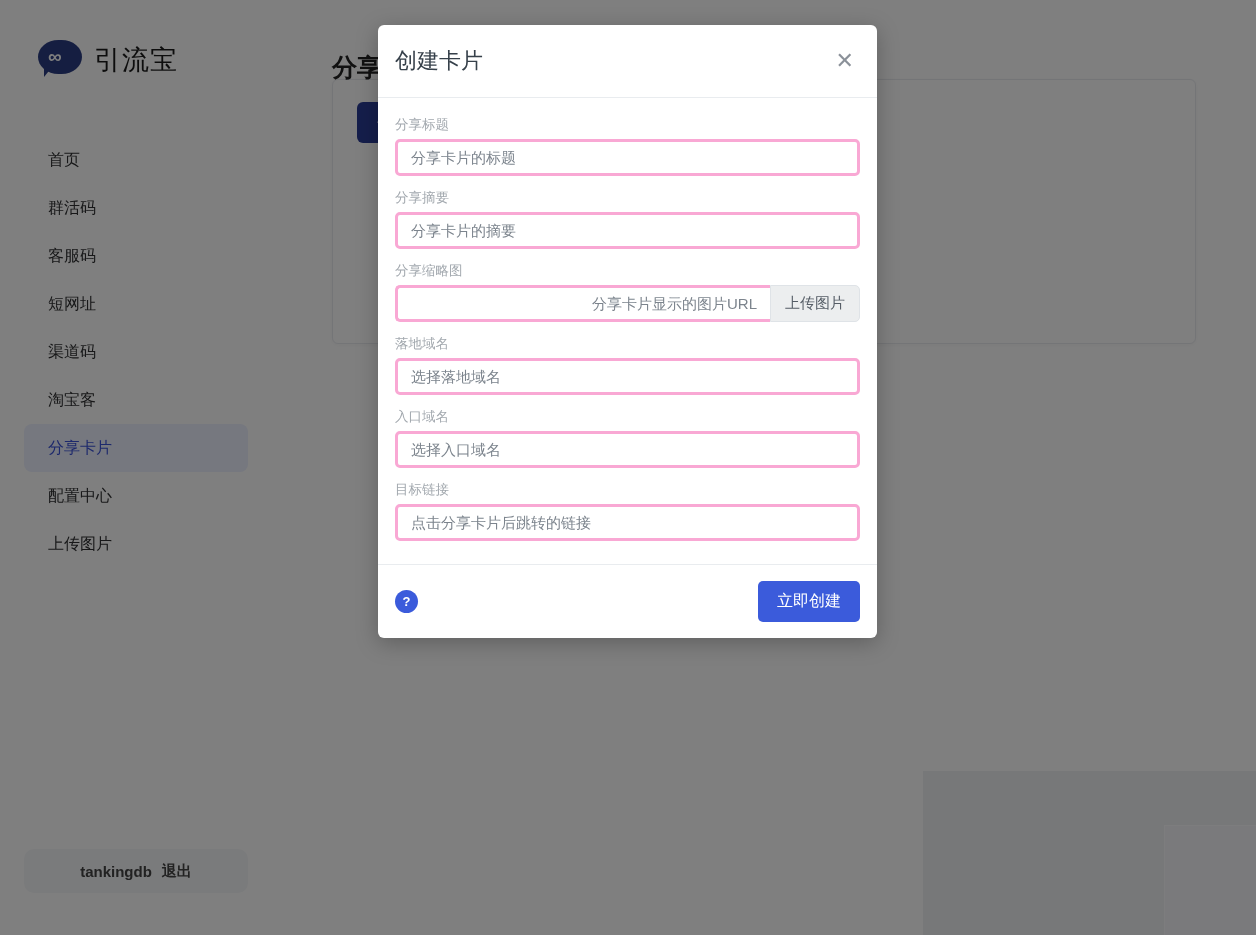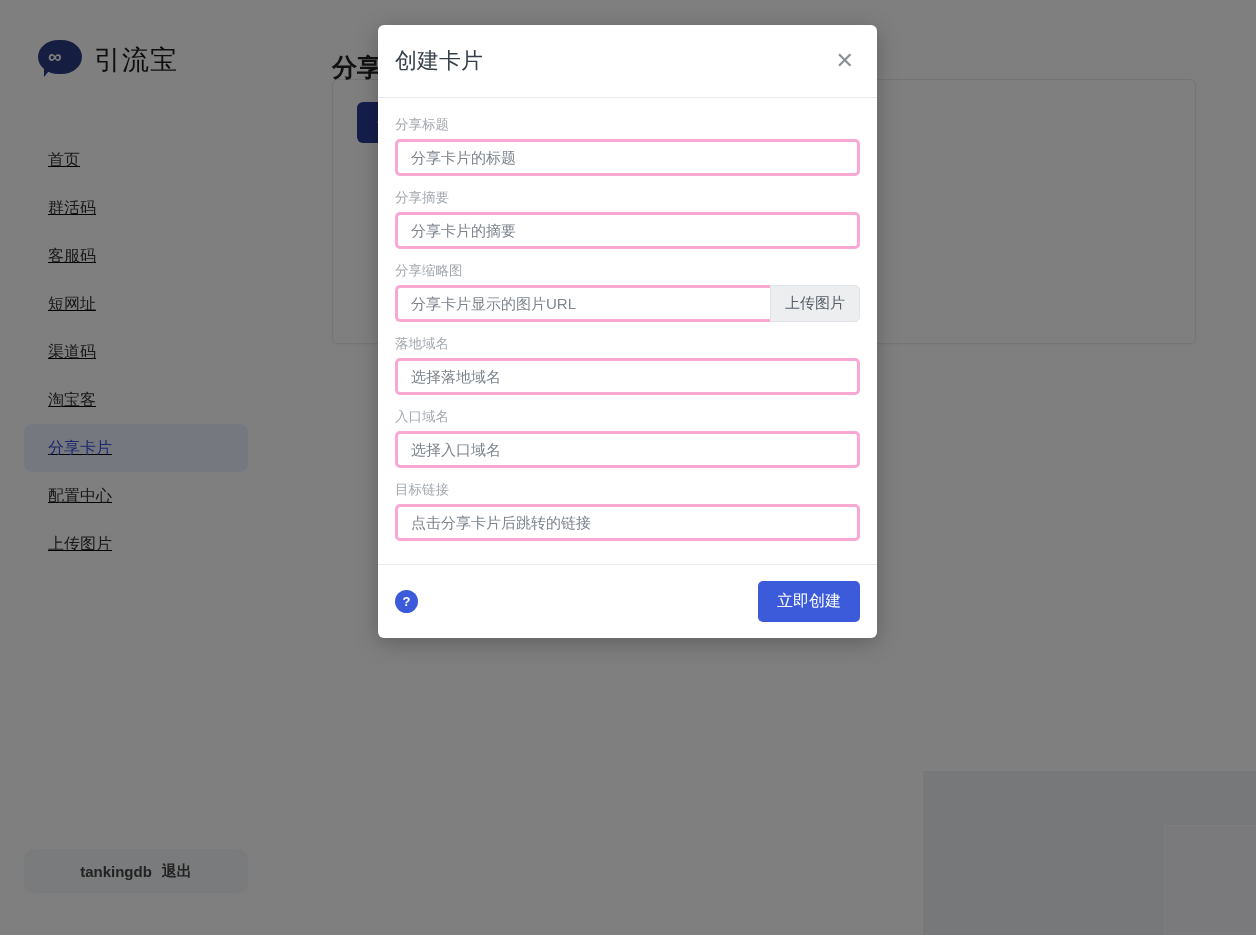--- a/index.html
+++ b/index.html
@@ -73,21 +73,20 @@
   }
   .brand-name {
     font-size: 27px;
     color: #1a1a1a;
     letter-spacing: 1px;
   }
 
   .nav {
     margin-top: 50px;
     padding: 0 24px;
-    text-decoration: underline;
   }
   .nav-item {
     height: 48px;
     display: flex;
     align-items: center;
     padding-left: 24px;
     font-size: 16px;
     color: #303133;
     border-radius: 8px;
     margin-bottom: 0;
@@ -249,20 +248,21 @@
   select.form-control { color: #7c848d; -webkit-appearance: none; appearance: none; }
 
   .input-group {
     display: flex;
     width: 100%;
   }
   .input-group .form-control {
     border-top-right-radius: 0;
     border-bottom-right-radius: 0;
     border-right: none;
+    text-align: right;
   }
   .input-group-btn {
     flex: 0 0 auto;
     height: 37px;
     padding: 0 14px;
     background: #eceeef;
     border: 1px solid #dfe3e7;
     border-top-right-radius: 5px;
     border-bottom-right-radius: 5px;
     font-size: 15px;

